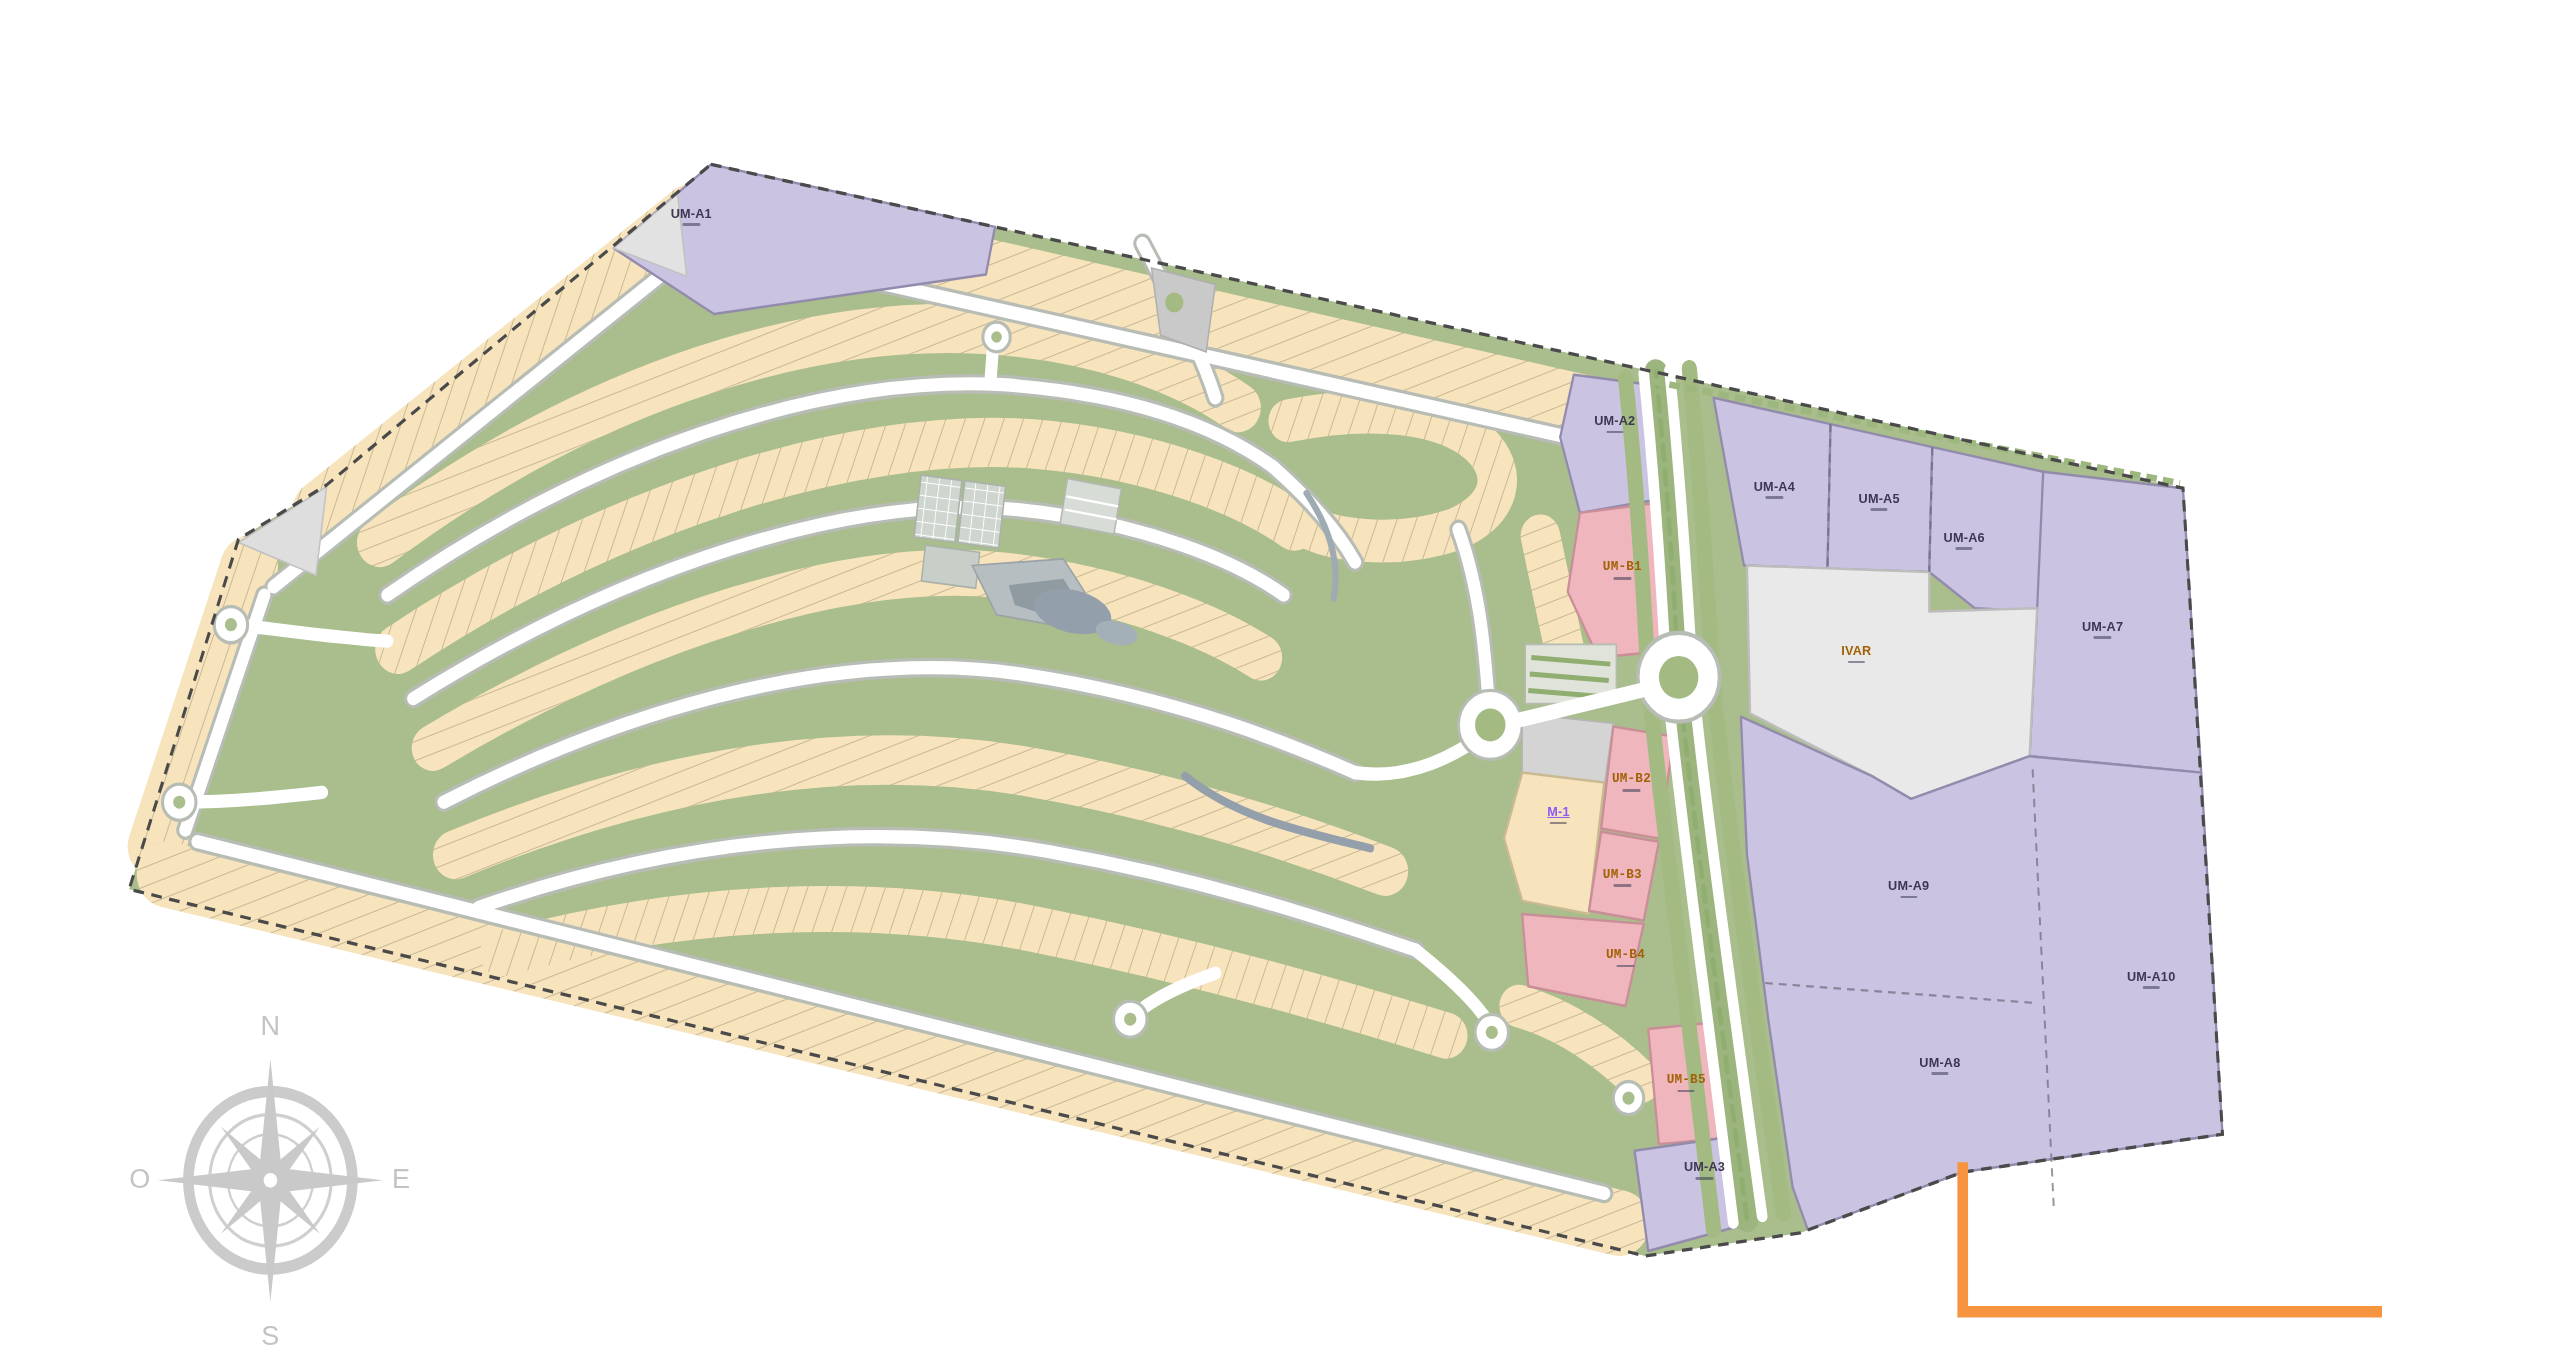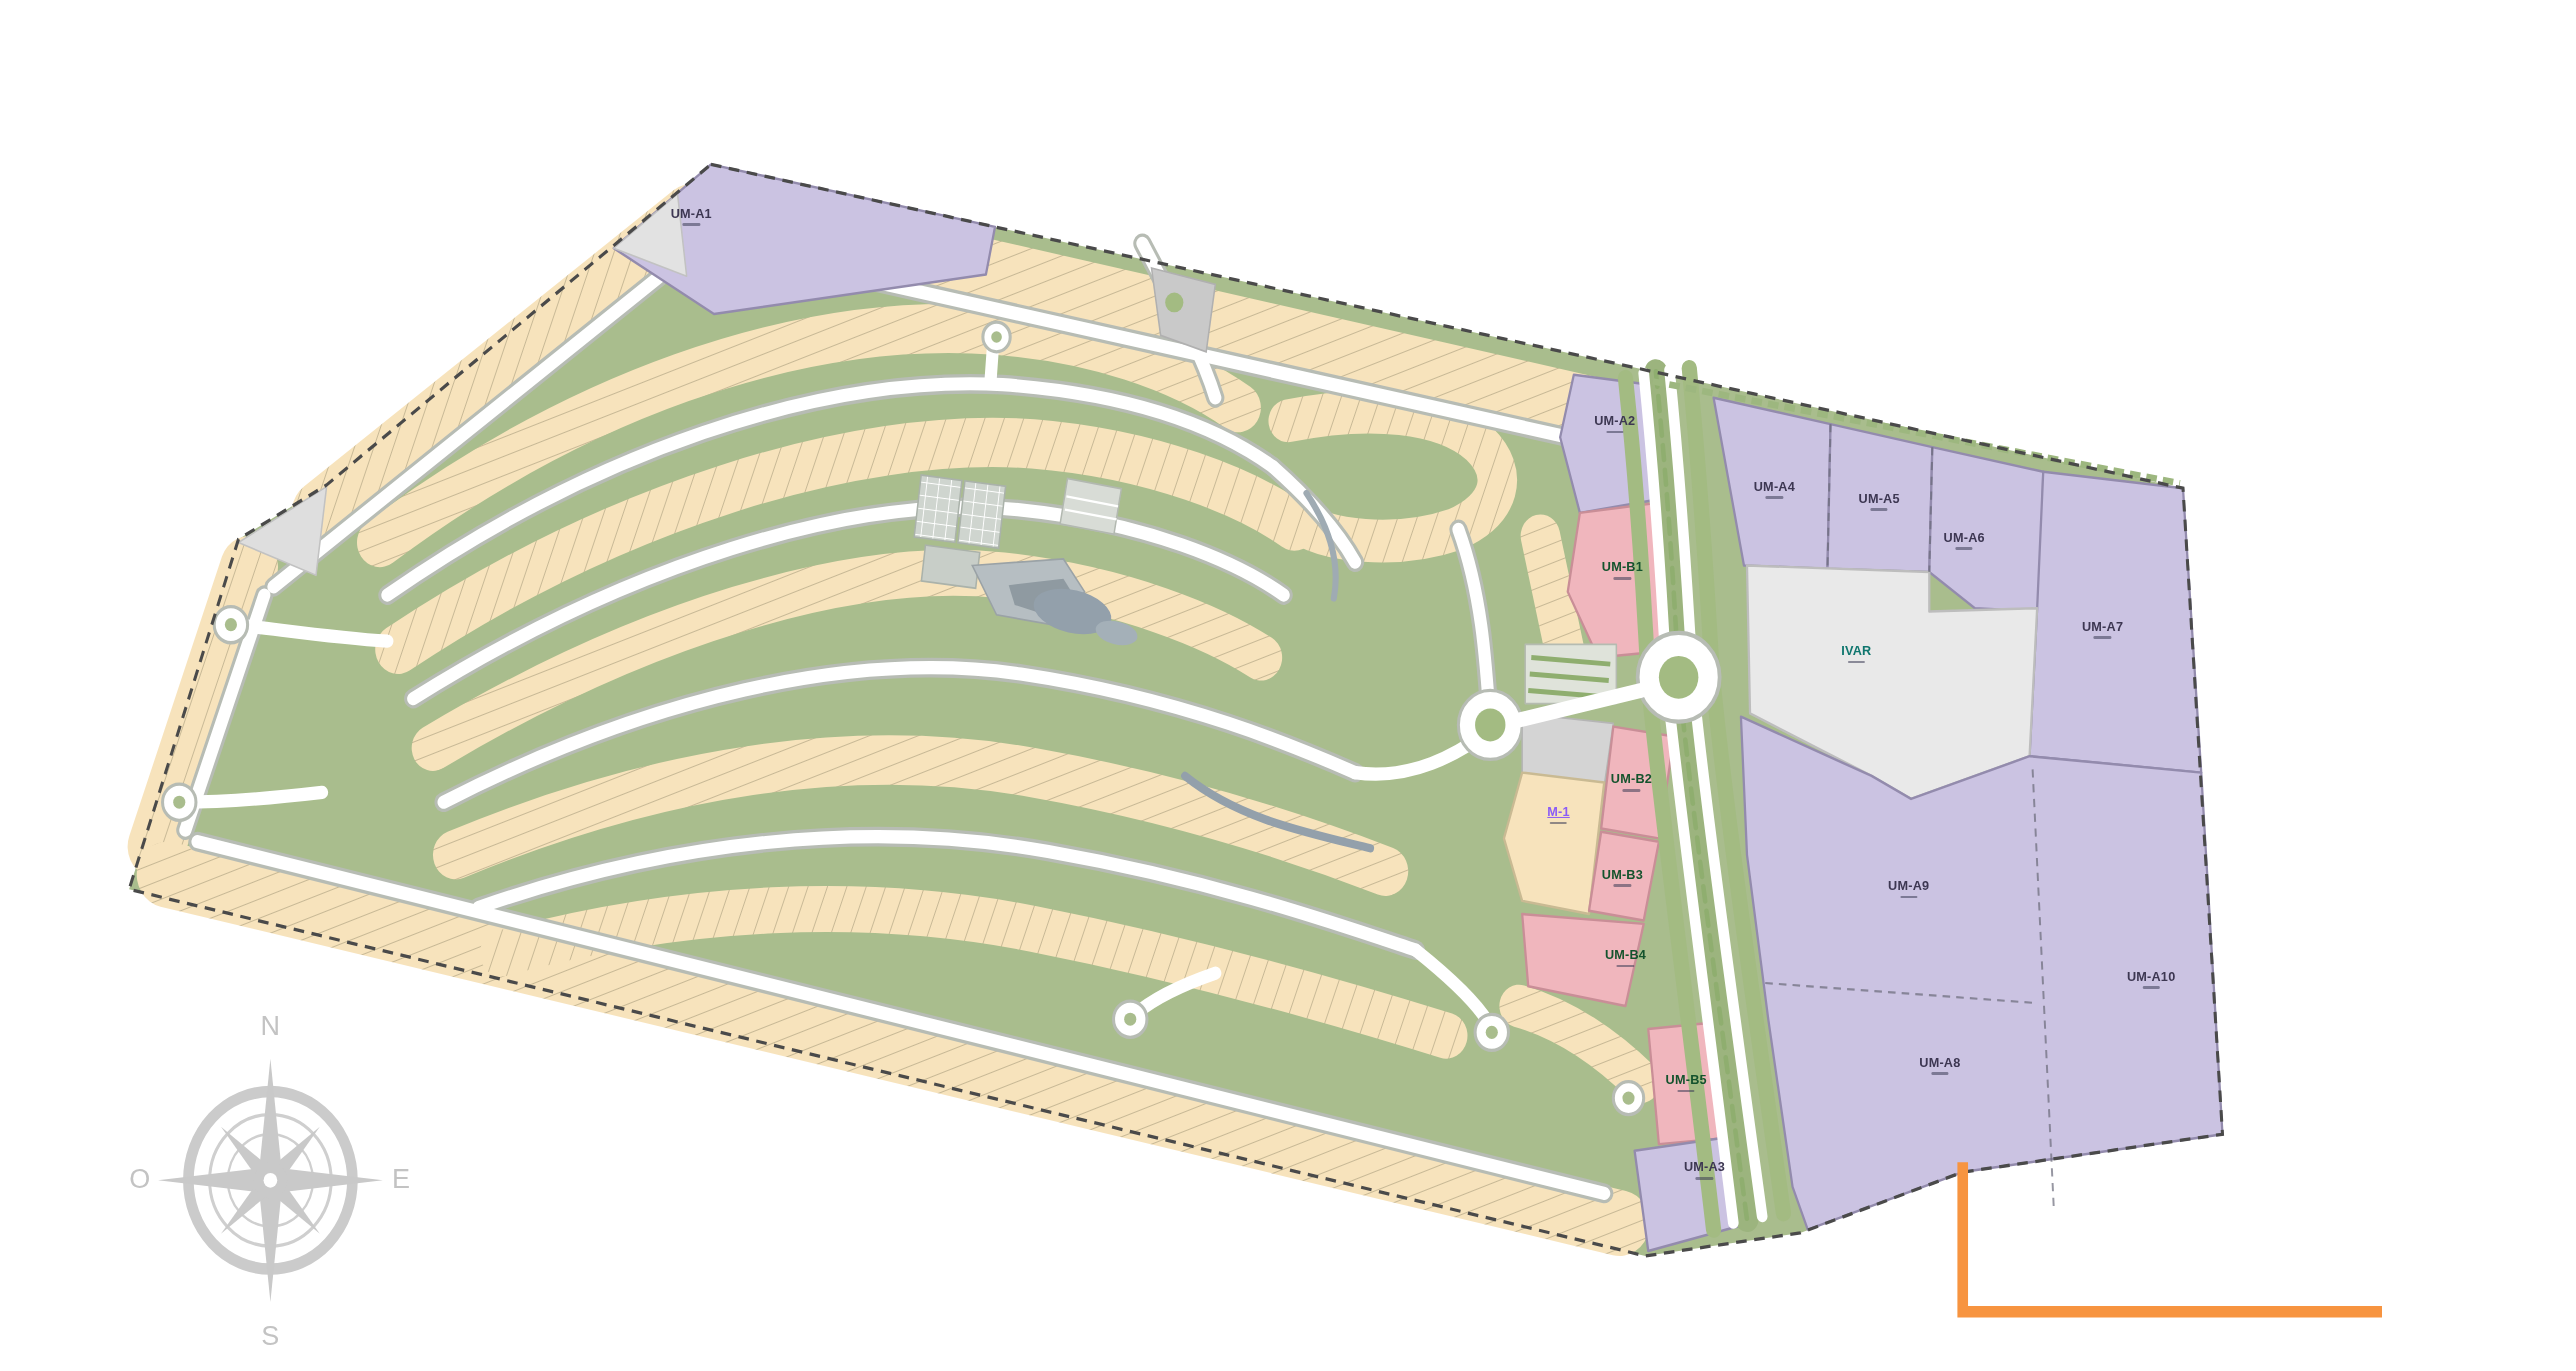--- a/index.html
+++ b/index.html
@@ -3,23 +3,23 @@
 <meta charset="utf-8">
 <style>
   html,body{margin:0;padding:0;background:#ffffff;}
   #stage{position:relative;width:2382px;height:1371px;background:#ffffff;overflow:hidden;
          font-family:"Liberation Sans", sans-serif;}
   #basemap{position:absolute;inset:0;width:100%;height:100%;}
   .labels{position:absolute;inset:0;pointer-events:none;}
   .plabel{position:absolute;transform:translate(-50%,-50%);text-align:center;
           font-weight:bold;font-size:12.7px;letter-spacing:0.2px;color:#3d3752;line-height:1;}
   .plabel .smudge{height:2.7px;width:17.4px;margin:2.7px auto 0;background:rgba(60,60,85,.55);border-radius:1.3px;}
-  .plabel.pinkzone{color:#14532d;}
+  .plabel.pinkzone{color:#a16207;font-family:Liberation Mono, monospace;}
   .plabel.beigezone{color:#8b5cf6;text-decoration:underline;}
-  .plabel.grayzone{color:#0f766e;}
+  .plabel.grayzone{color:#a16207;}
   .compass-letter{position:absolute;transform:translate(-50%,-50%);font-size:27px;
                   color:#c3c3c3;font-weight:normal;}
 </style>
 </head>
 <body>
 
 <div id="stage">
 
 <svg id="basemap" viewBox="0 0 1568 834" preserveAspectRatio="none">
   <defs>

